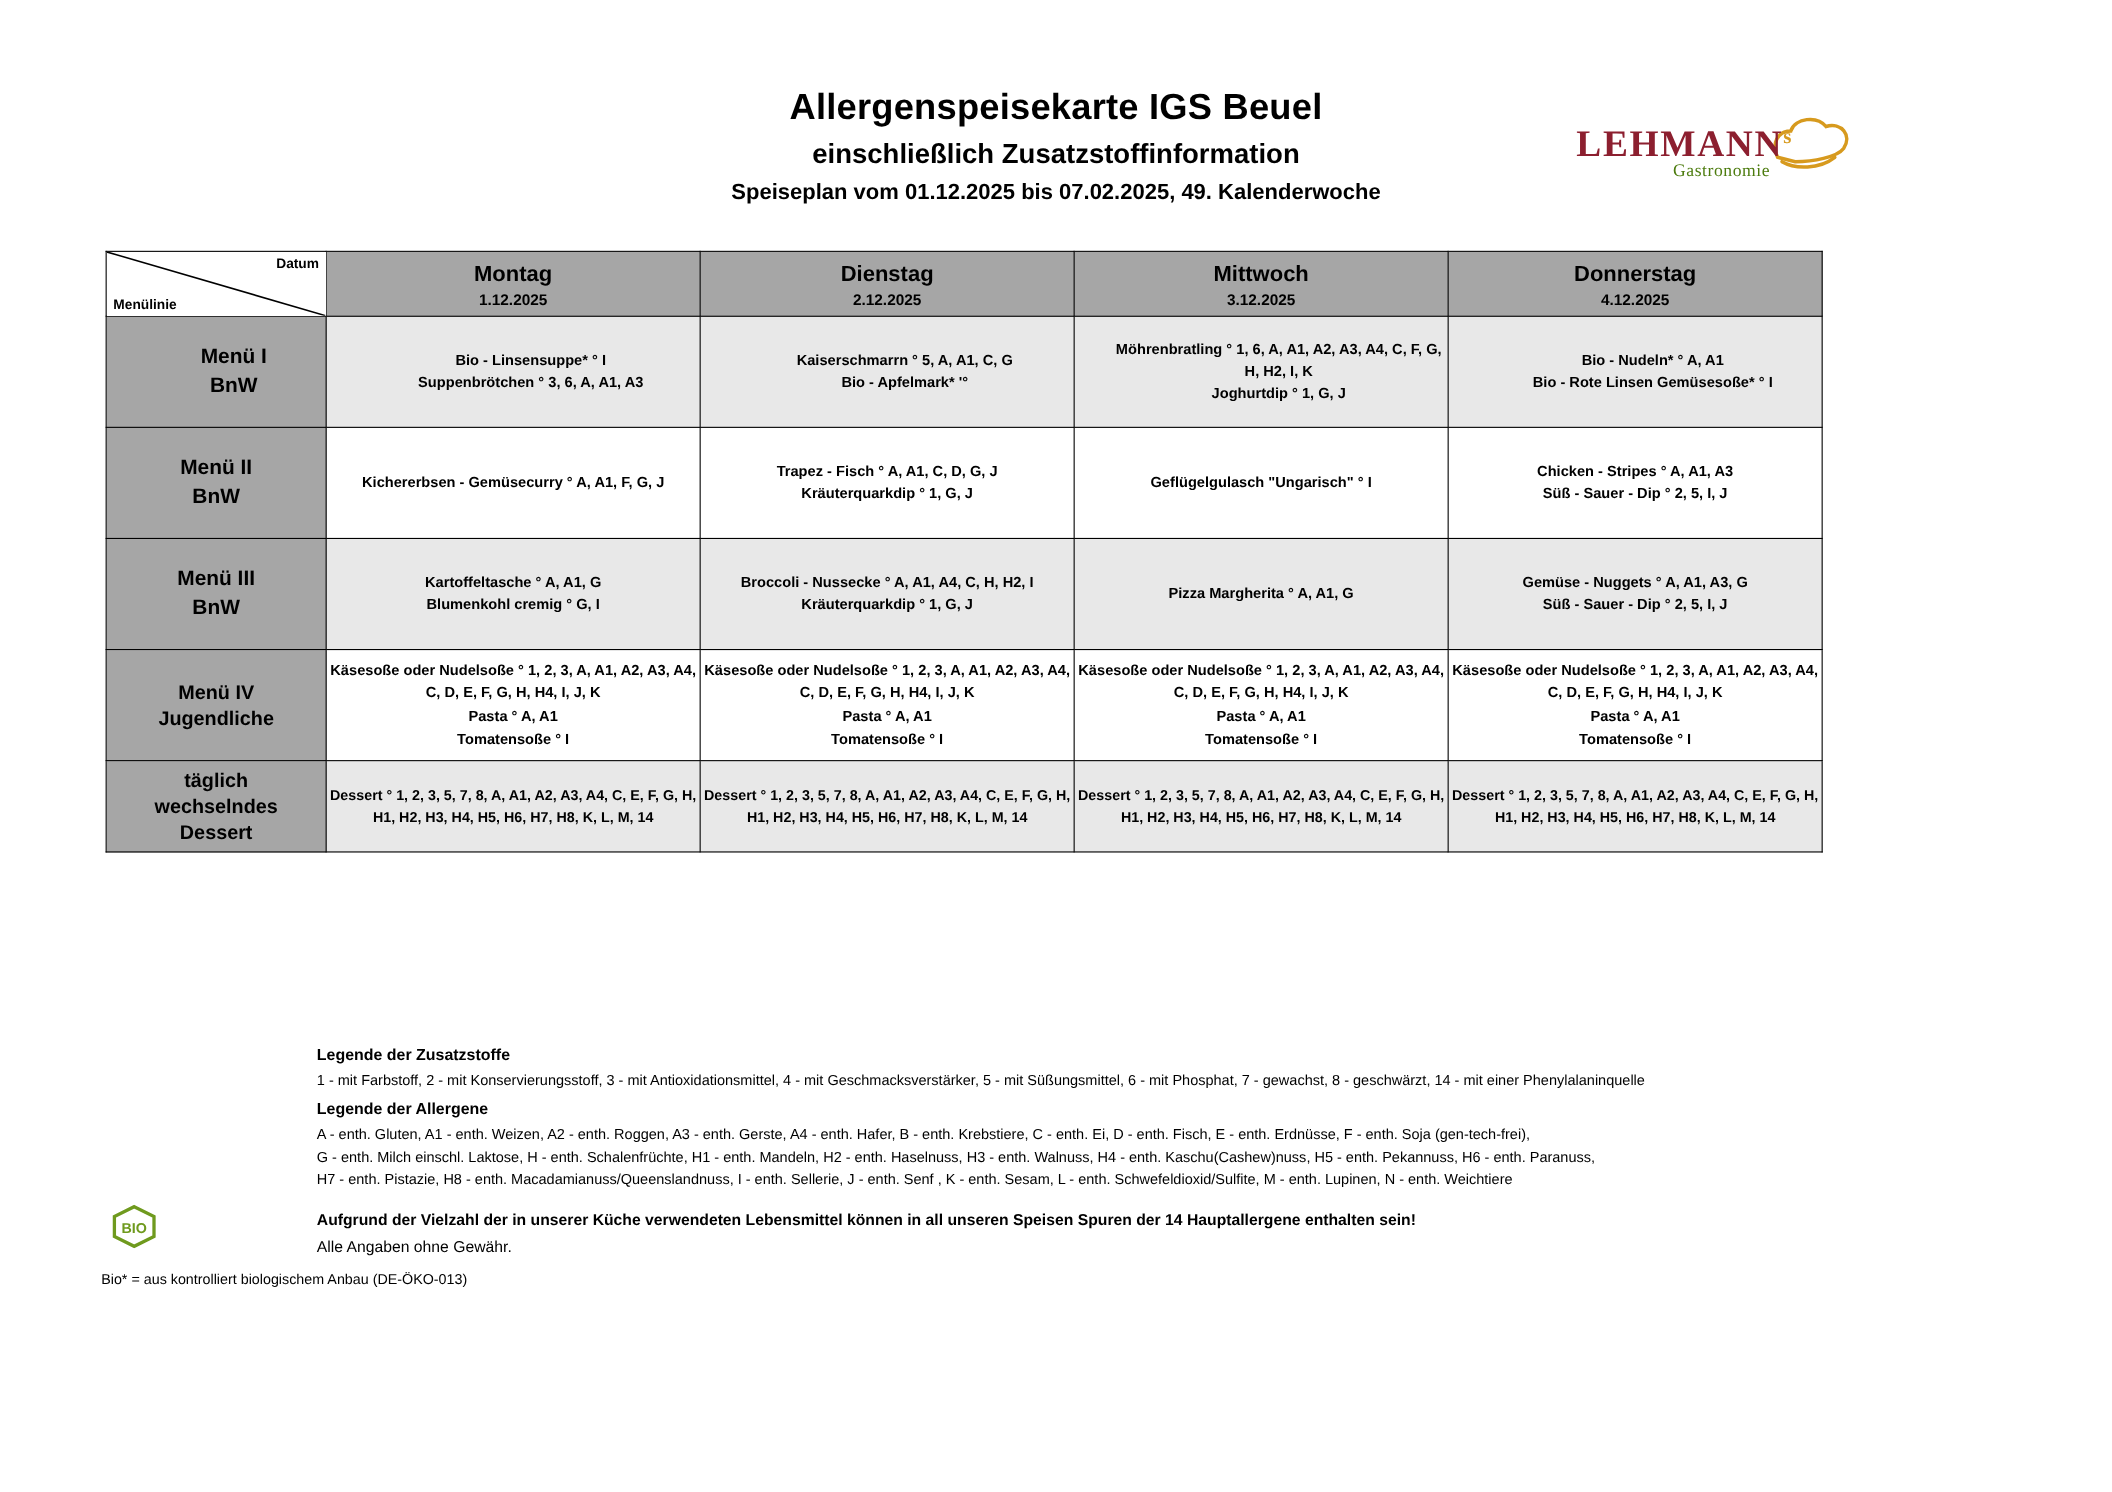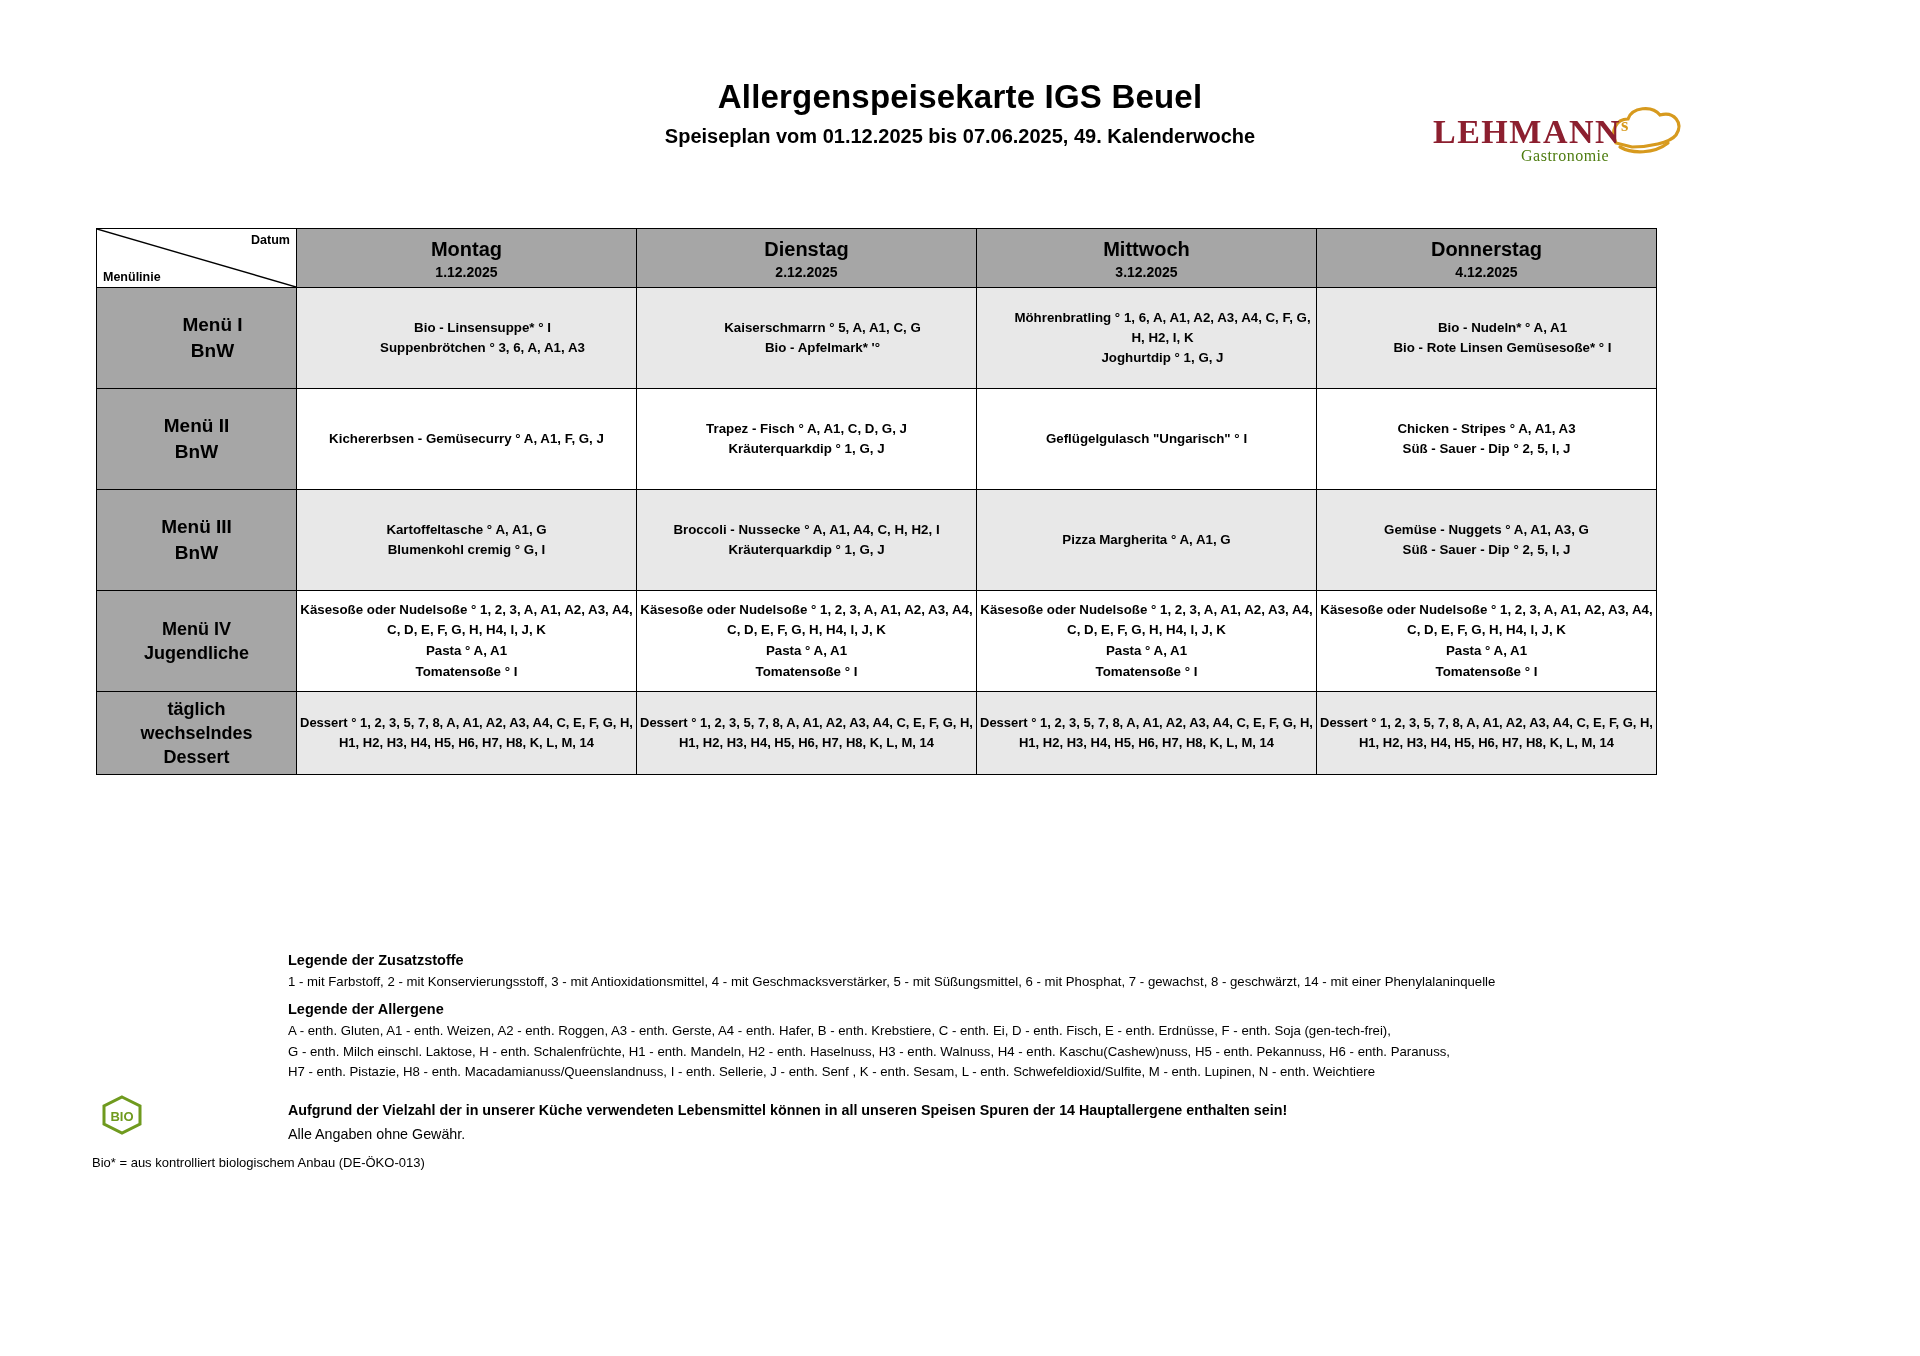--- a/index.html
+++ b/index.html
@@ -219,21 +219,22 @@
     height: 40px;
   }
 </style>
 </head>
 <body>
 
 <div class="page">
 
   <div class="header">
     <div class="title-main">Allergenspeisekarte IGS Beuel</div>
-    <div class="title-range">Speiseplan vom 01.12.2025 bis 07.06.2025, 49. Kalenderwoche</div>
+    <div class="title-sub">einschließlich Zusatzstoffinformation</div>
+    <div class="title-range">Speiseplan vom 01.12.2025 bis 07.02.2025, 49. Kalenderwoche</div>
   </div>
 
   <div class="logo">
     <svg class="logo-chef" viewBox="0 0 78 62">
       <path d="M8 46 C2 34, 8 22, 20 22 C24 10, 44 8, 52 18 C66 14, 76 26, 68 38 C62 46, 40 50, 24 50 Z" fill="none" stroke="#d79a1e" stroke-width="3.2" stroke-linecap="round"></path>
       <path d="M12 50 C24 57, 46 57, 60 46" fill="none" stroke="#d79a1e" stroke-width="3.2" stroke-linecap="round"></path>
     </svg>
     <div class="logo-text"><span>LEHMANN</span><span class="logo-s">s</span></div>
     <div class="logo-sub">Gastronomie</div>
   </div>

